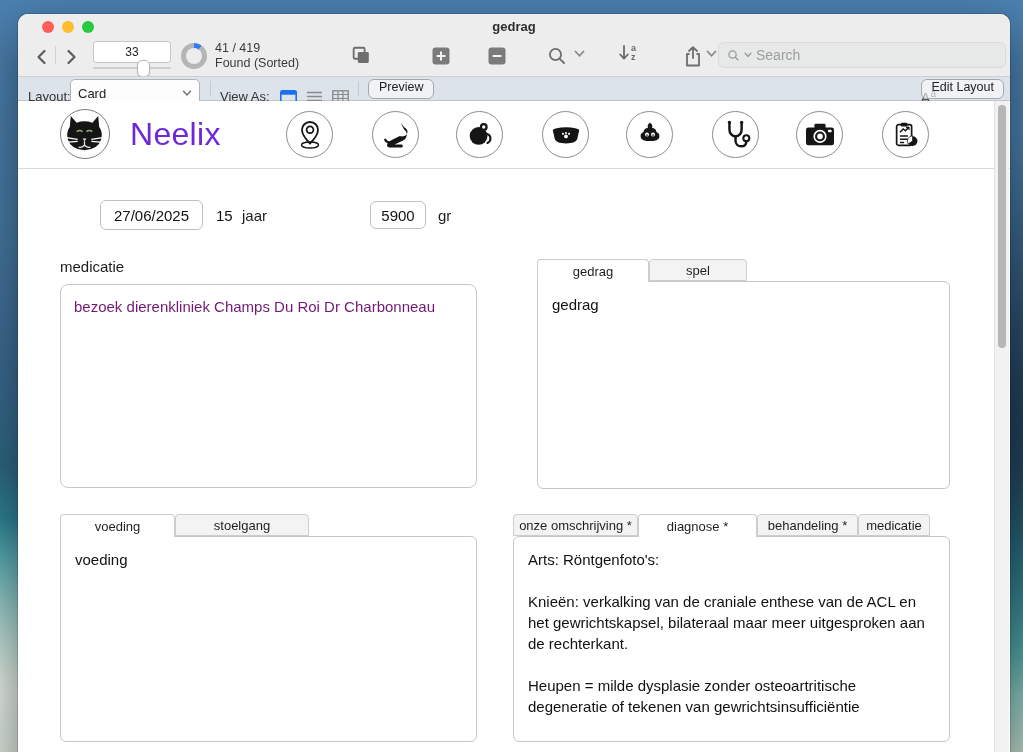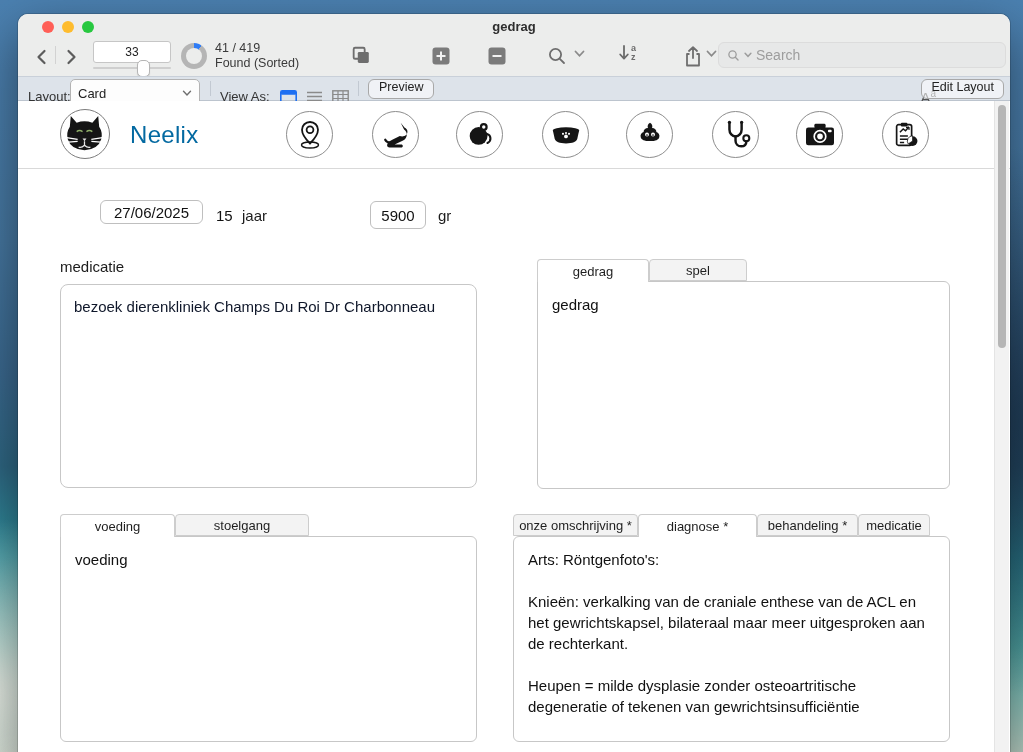--- a/index.html
+++ b/index.html
@@ -53,31 +53,31 @@
   .dropdown .dd-chev{margin-left:auto;}
   .lb-sep{position:absolute;top:4px;width:1px;height:15px;background:#c2c9d2;}
   .pill-btn{border:1px solid #a8a8a8;border-radius:6px;background:rgba(255,255,255,.55);
     font-size:12.5px;color:#222;display:flex;align-items:flex-start;justify-content:center;}
   
   .content{position:absolute;left:0;top:87px;width:992px;height:673px;background:#fff;overflow:hidden;}
   .header-band{position:absolute;left:0;top:0;right:0;height:67px;border-bottom:1px solid #d9d9d9;}
   .avatar{position:absolute;left:42px;top:8px;width:50px;height:50px;border-radius:50%;
     border:1.5px solid #7c7c7c;box-sizing:border-box;overflow:hidden;background:#fff;}
   .cat-name{position:absolute;left:112px;top:0;height:67px;display:flex;align-items:center;
-    font-size:24px;font-weight:500;color:#0369a1;letter-spacing:.3px;}
+    font-size:32px;font-weight:500;color:#6d28d9;letter-spacing:.3px;}
   .circle-btn{position:absolute;top:10px;width:47px;height:47px;border-radius:50%;
     border:1.5px solid #8d8d8d;box-sizing:border-box;background:#fff;
     display:flex;align-items:center;justify-content:center;}
   
   .box-field{position:absolute;background:#fff;border:1px solid #bfbfbf;border-radius:6px;
     font-size:15px;color:#111;display:flex;align-items:center;justify-content:center;box-sizing:border-box;}
   .plain-txt{position:absolute;font-size:15px;color:#111;}
   .field-label{position:absolute;font-size:15px;color:#1c1c1c;}
   .area{position:absolute;background:#fff;border:1px solid #c7c7c7;border-radius:8px;
-    box-sizing:border-box;font-size:15px;color:#0f172a;padding:11px 13px;line-height:21px;}
+    box-sizing:border-box;font-size:15px;color:#701a75;padding:11px 13px;line-height:21px;}
   .placeholder{color:#b4b4b4;}
   
   .tab{position:absolute;height:22px;box-sizing:border-box;font-size:13px;color:#1f1f1f;
     display:flex;align-items:center;justify-content:center;border:1px solid #cdcdcd;
     border-radius:4px 4px 0 0;background:#f3f3f3;}
   .tab.active{height:23px;background:#fff;border-bottom:none;z-index:3;}
   .panel{position:absolute;background:#fff;border:1px solid #c7c7c7;border-radius:0 6px 6px 6px;
     box-sizing:border-box;z-index:1;}
   .panel-inner{padding:12px 14px;font-size:15px;line-height:21px;color:#111;}
   .panel-inner p{margin:0 0 21px 0;}
@@ -305,21 +305,21 @@
           <rect x="10.5" y="3" width="7" height="4" rx="1.2" fill="#151515"></rect>
           <path d="M9.5 13 L13 9.5 L15.5 11.5 L19 7.5" fill="none" stroke="#151515" stroke-width="1.6"></path>
           <path d="M19 7.5 l0.3 3 M19 7.5 l-3 .3" stroke="#151515" stroke-width="1.4"></path>
           <path d="M9.5 17 H18 M9.5 20.5 H18 M9.5 24 H14" stroke="#151515" stroke-width="1.5"></path>
           <circle cx="23" cy="22.5" r="5.2" fill="#151515"></circle>
           <path d="M23 22.5 L23 16.8 A5.7 5.7 0 0 0 18.3 25.5 Z" fill="#fff" stroke="#151515" stroke-width="0.8"></path>
         </svg>
       </div>
     </div>
 
-    <div class="box-field" style="left:82px;top:99px;width:103px;height:24px;">27/06/2025</div>
+    <div class="box-field" style="left:82px;top:99px;width:103px;height:30px;">27/06/2025</div>
     <div class="plain-txt" style="left:198px;top:106px;">15</div>
     <div class="field-label" style="left:224px;top:106px;">jaar</div>
     <div class="box-field" style="left:352px;top:100px;width:56px;height:28px;">5900</div>
     <div class="field-label" style="left:420px;top:106px;">gr</div>
 
     <div class="field-label" style="left:42px;top:157px;">medicatie</div>
     <div class="area" style="left:42px;top:183px;width:417px;height:204px;">bezoek dierenkliniek Champs Du Roi Dr Charbonneau</div>
 
     <div class="tab active" style="left:519px;top:158px;width:112px;">
         <span>gedrag</span>

